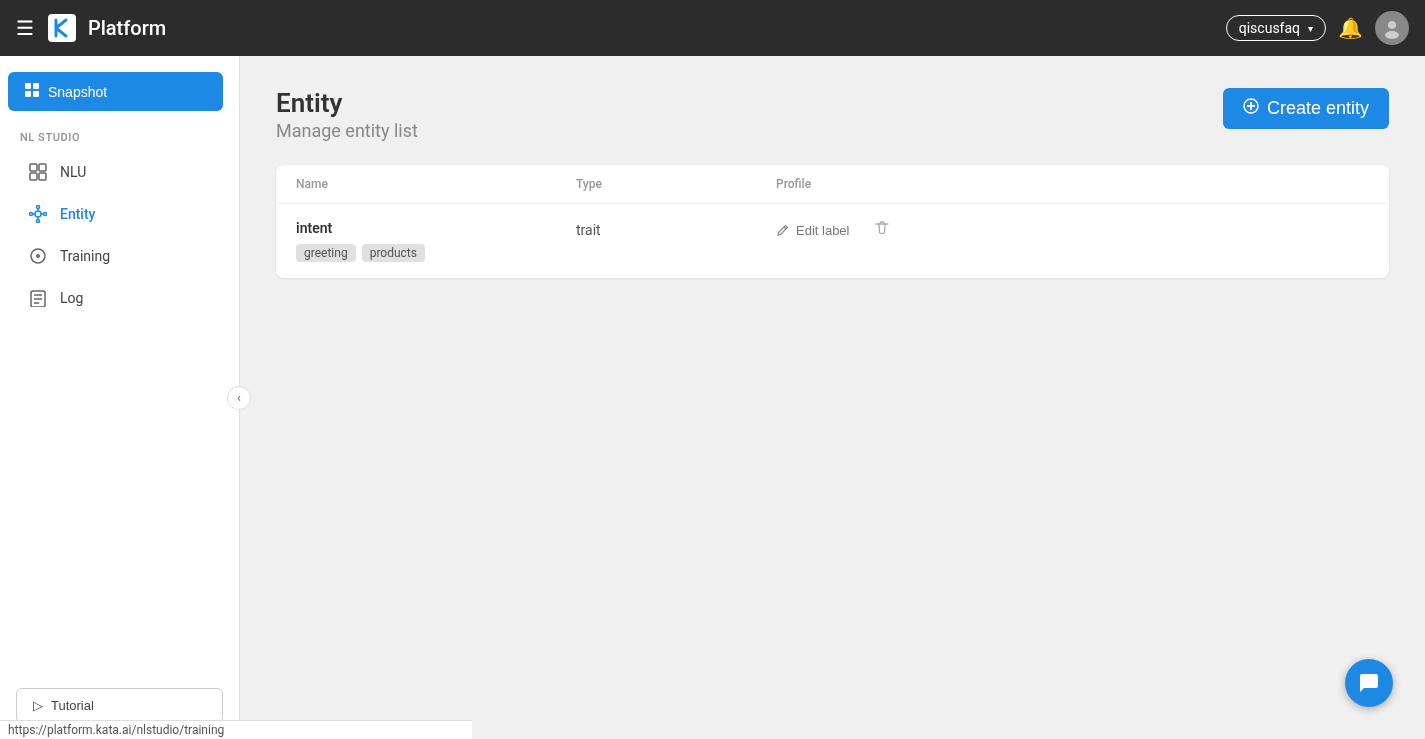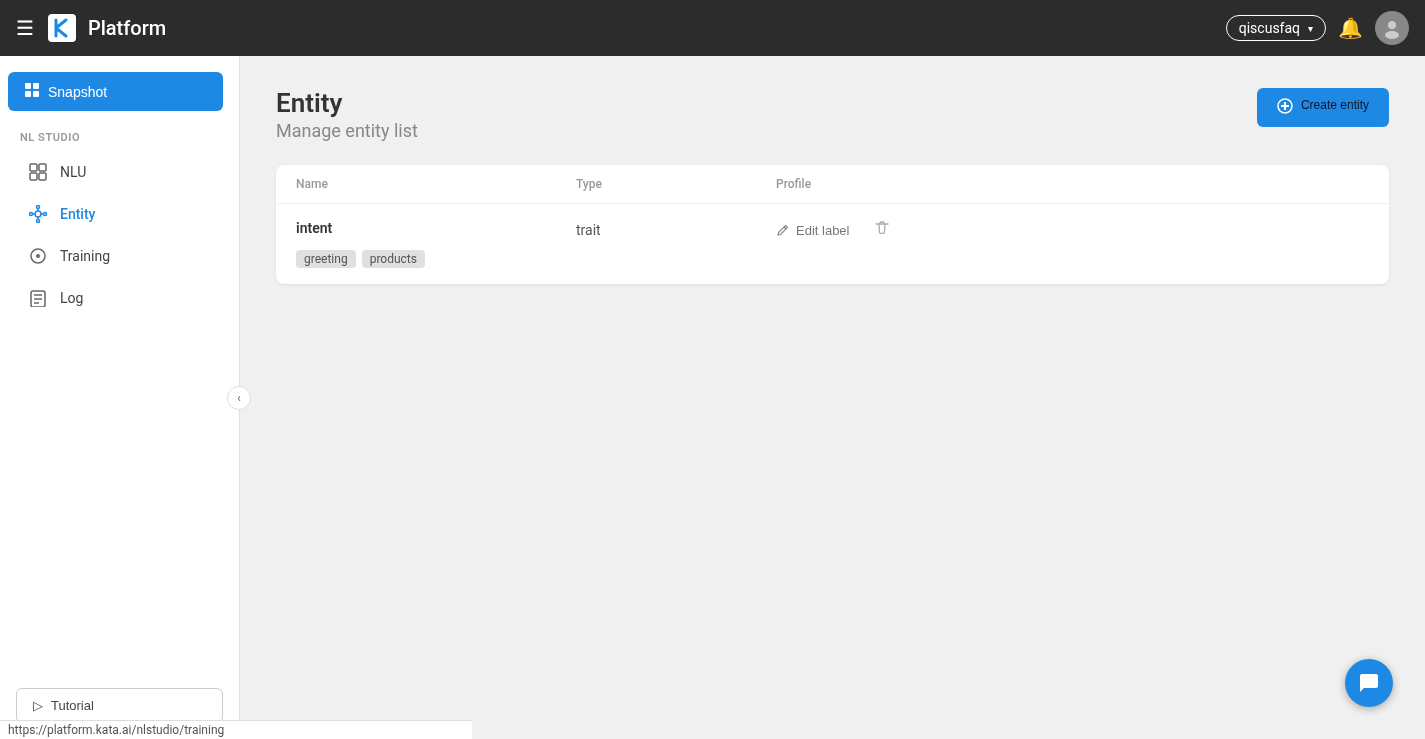--- a/index.html
+++ b/index.html
@@ -200,29 +200,29 @@
       font-weight: 600;
       color: #333;
     }
     .page-subtitle {
       font-size: 18px;
       color: #888;
       margin-top: 2px;
     }
     .create-entity-btn {
       background: #1e88e5;
-      color: #0f172a;
+      color: #ffffff;
       border: none;
       border-radius: 6px;
       padding: 10px 20px;
-      font-size: 12px;
+      font-size: 18px;
       font-weight: 500;
       cursor: pointer;
       display: flex;
-      align-items: flex-start;
+      align-items: flex-end;
       gap: 8px;
       white-space: nowrap;
     }
 
     
     .table-card {
       background: #fff;
       border-radius: 8px;
       overflow: hidden;
       box-shadow: 0 1px 3px rgba(0,0,0,0.08);
@@ -256,21 +256,21 @@
       color: #333;
     }
     .table-cell-value {
       font-size: 14px;
       color: #555;
     }
     .table-tags {
       display: flex;
       flex-wrap: wrap;
       gap: 6px;
-      margin-top: 6px;
+      margin-top: 0;
     }
     .tag {
       background: #e0e0e0;
       border-radius: 4px;
       padding: 2px 8px;
       font-size: 12px;
       color: #555;
     }
     .table-actions {
       display: flex;

